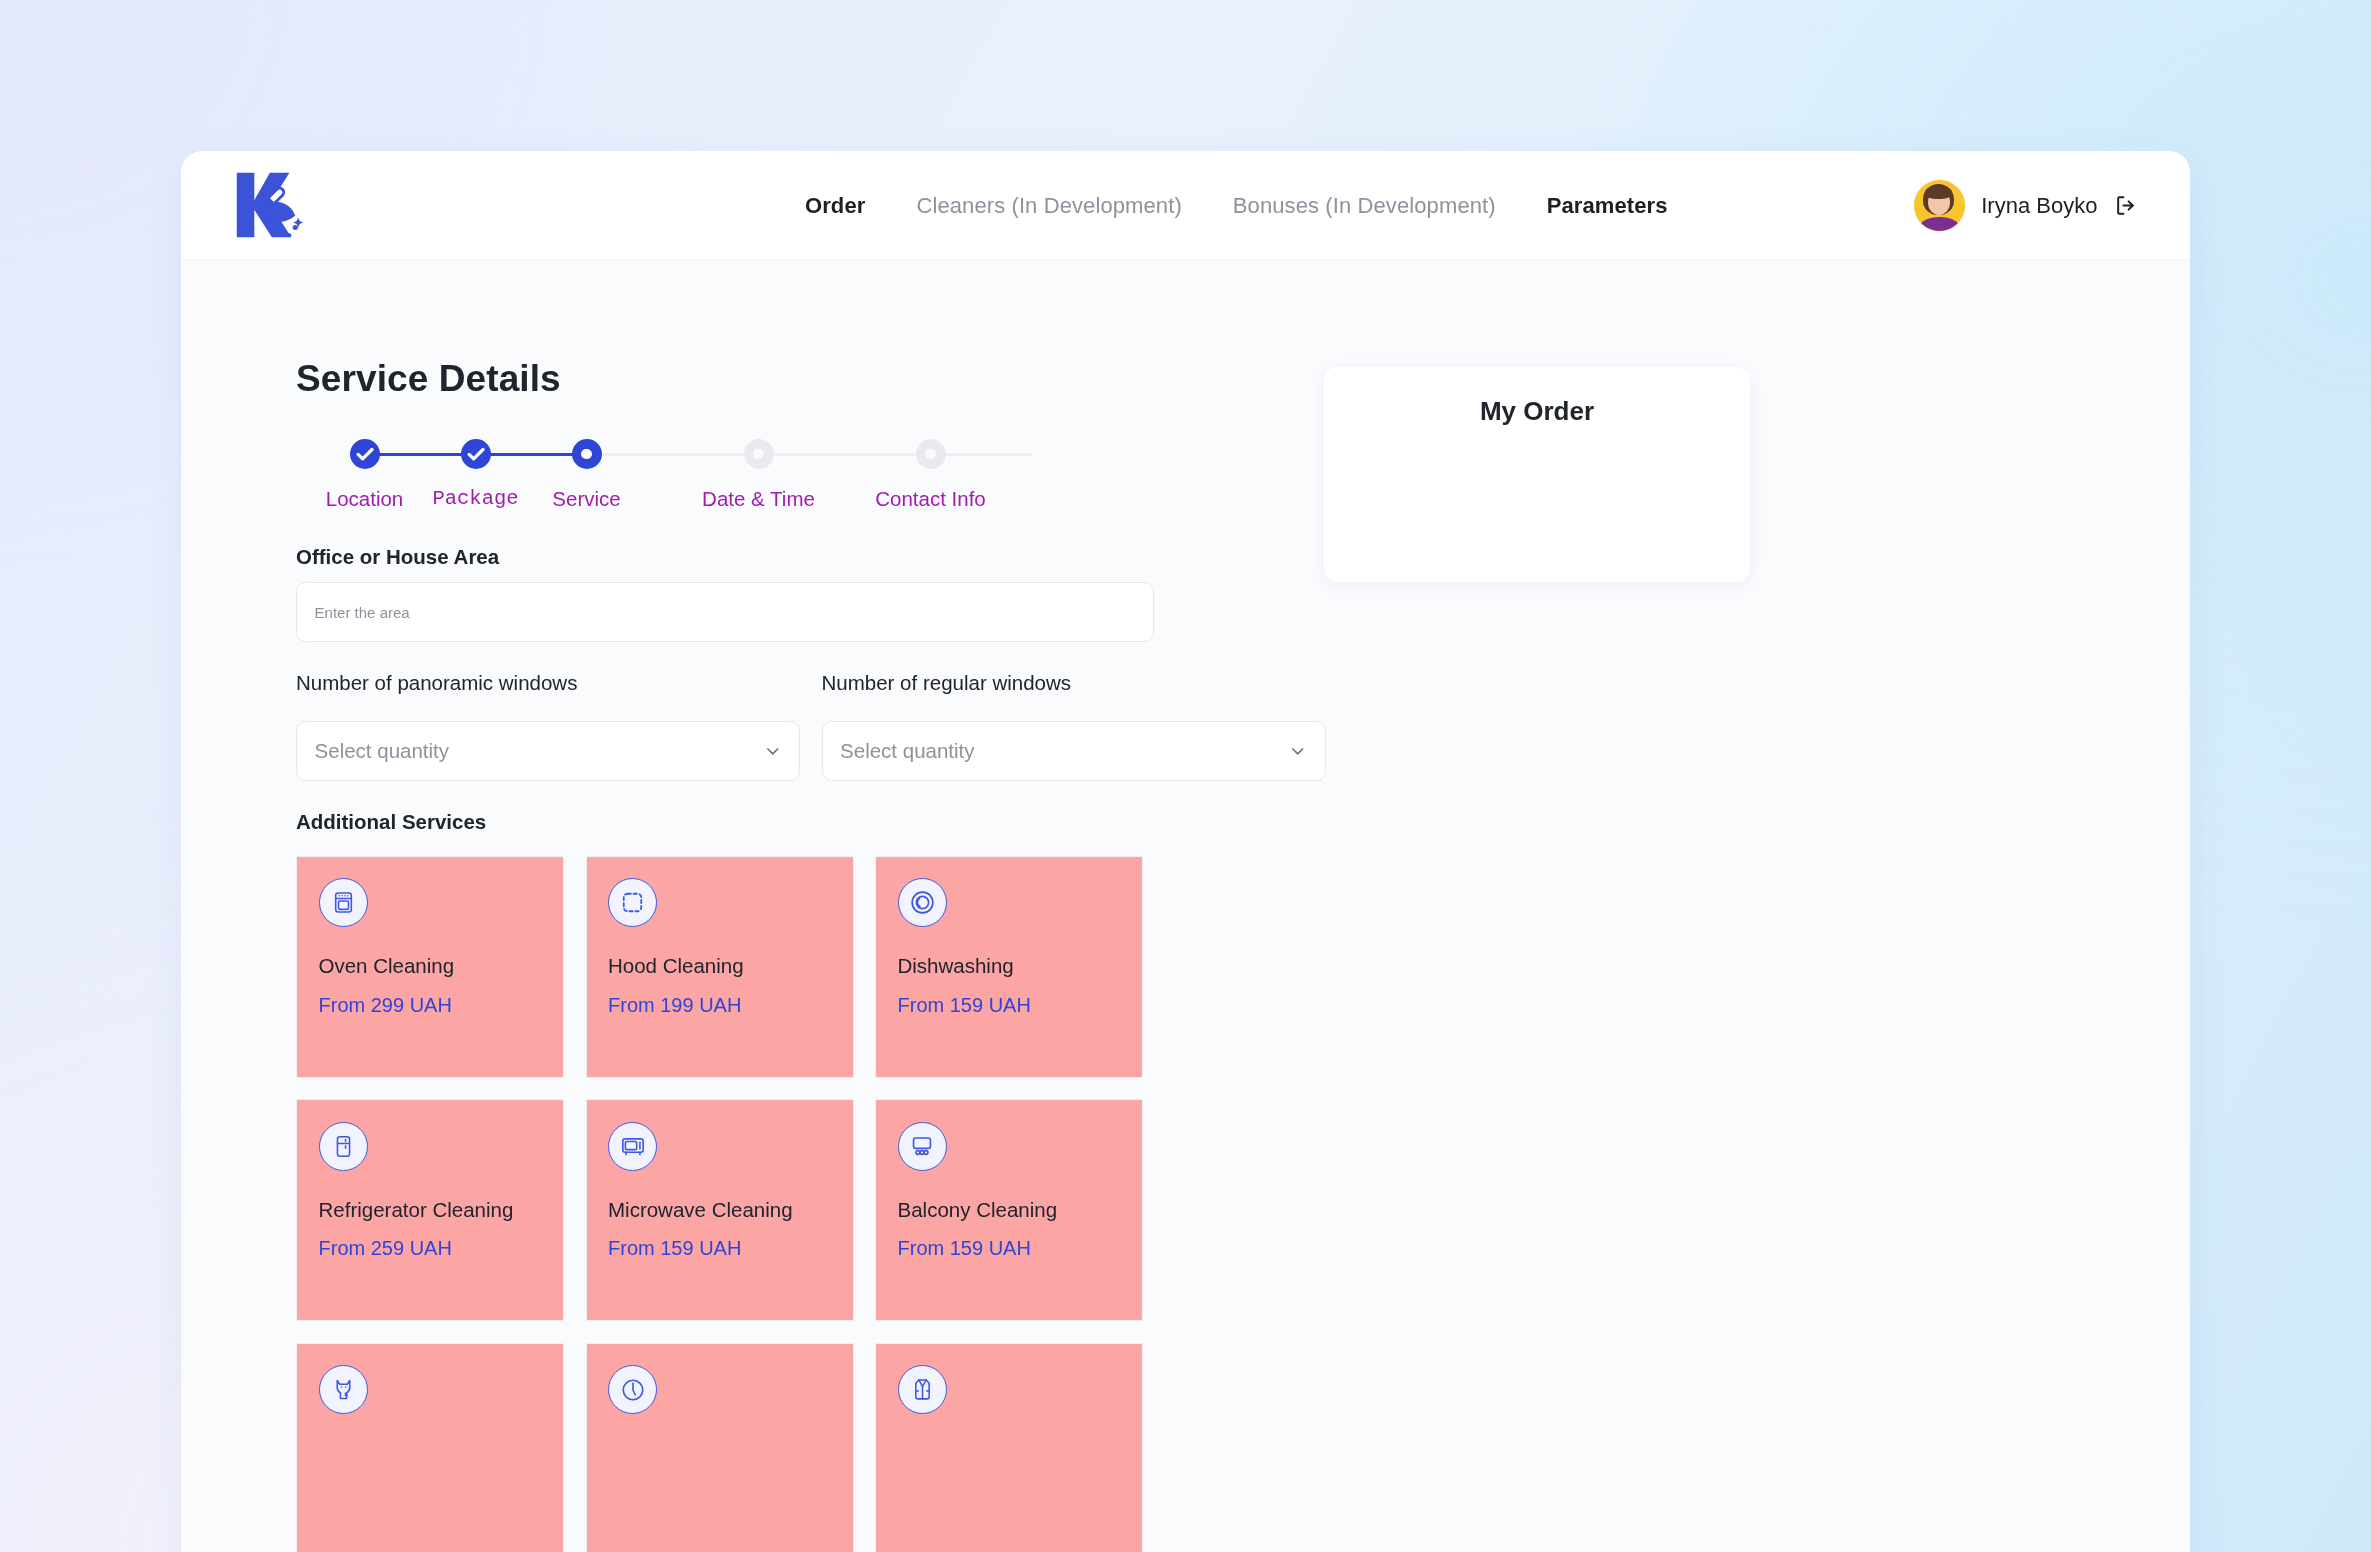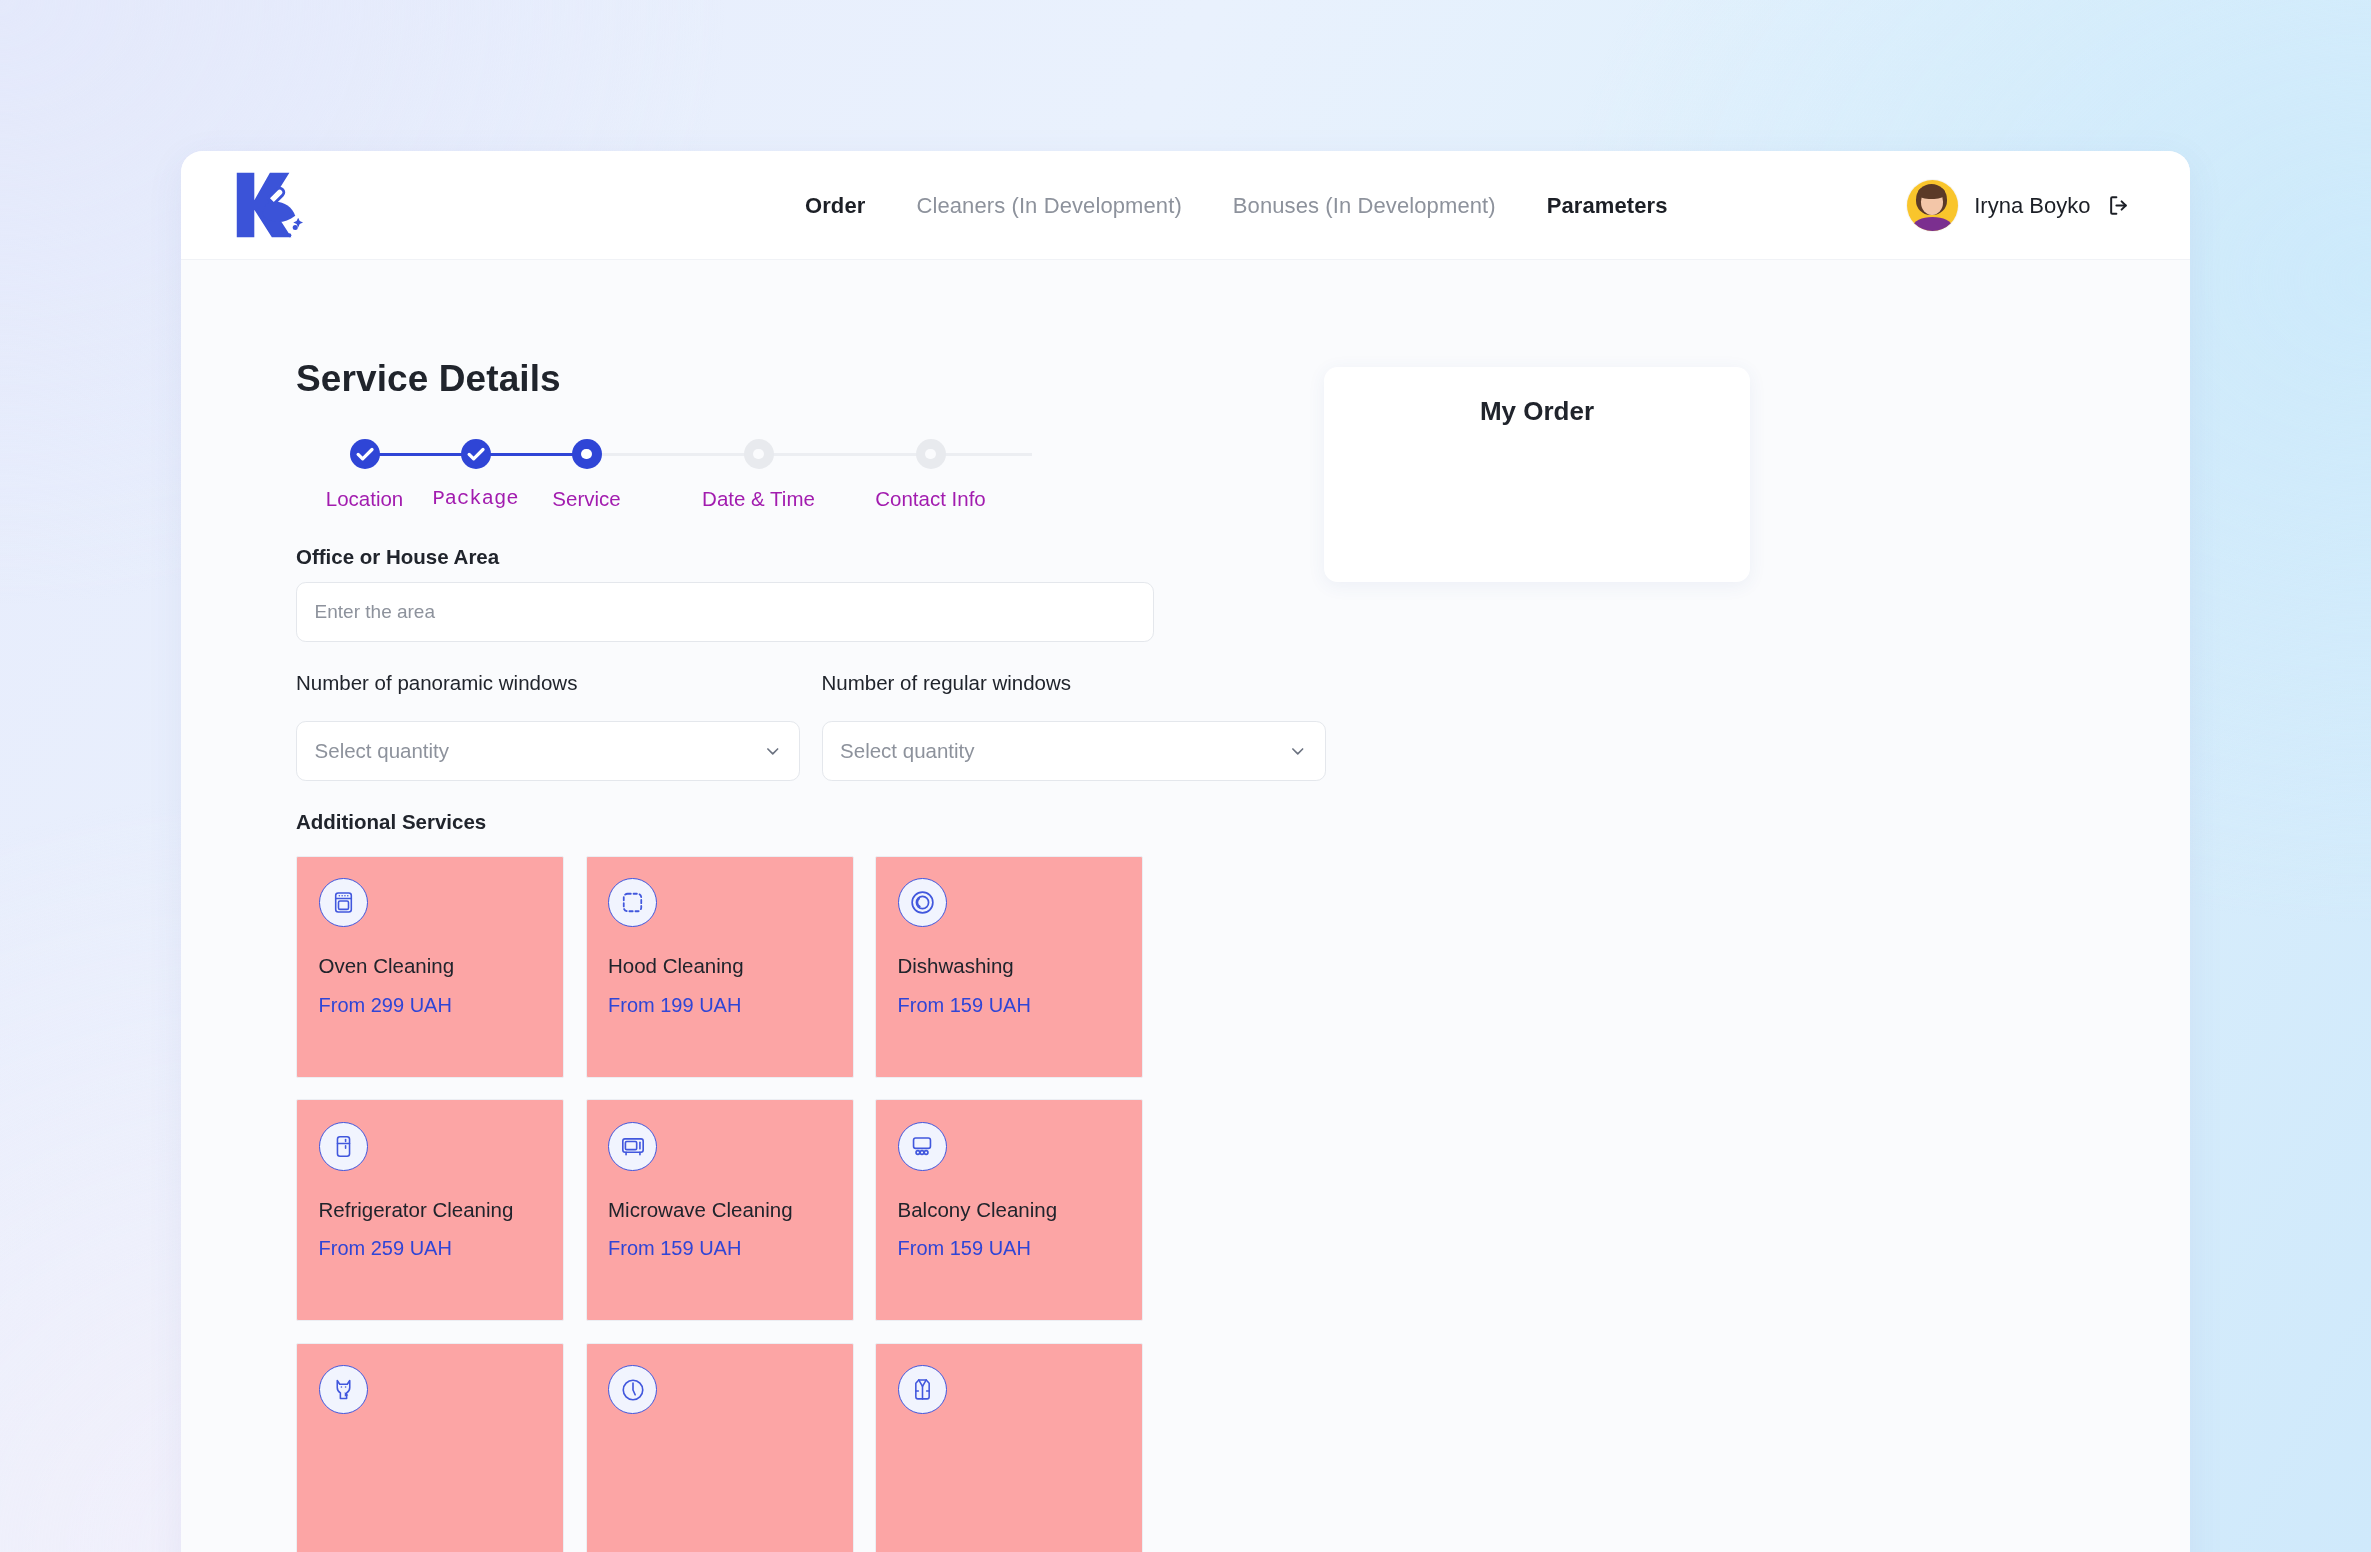--- a/index.html
+++ b/index.html
@@ -65,21 +65,21 @@
     color: #1c1f26;
     font-weight: 600;
     letter-spacing: 0.1px;
     white-space: nowrap;
     cursor: pointer;
   }
   .nav-item.muted { color: #8d929c; font-weight: 400; }
 
   .user-block {
     position: absolute;
-    right: 58px;
+    right: 51px;
     top: 0;
     height: 109px;
     display: flex;
     align-items: center;
     gap: 16.6px;
   }
   .avatar {
     width: 51px; height: 51px;
     border-radius: 50%;
     background: #f9c52c;
@@ -193,21 +193,21 @@
     font-weight: 400;
     color: #20242c;
     margin-bottom: 26px;
   }
   .text-input {
     width: 858px;
     height: 60px;
     border: 1px solid #e4e7ec;
     border-radius: 9.8px;
     background: #ffffff;
-    font-size: 19px;
+    font-size: 15px;
     color: #202430;
     padding: 0 17.6px;
     font-family: "Liberation Sans", sans-serif;
     outline: none;
   }
   .text-input::placeholder { color: #8d929c; }
 
   .select-wrap {
     position: relative;
     width: 504px;

